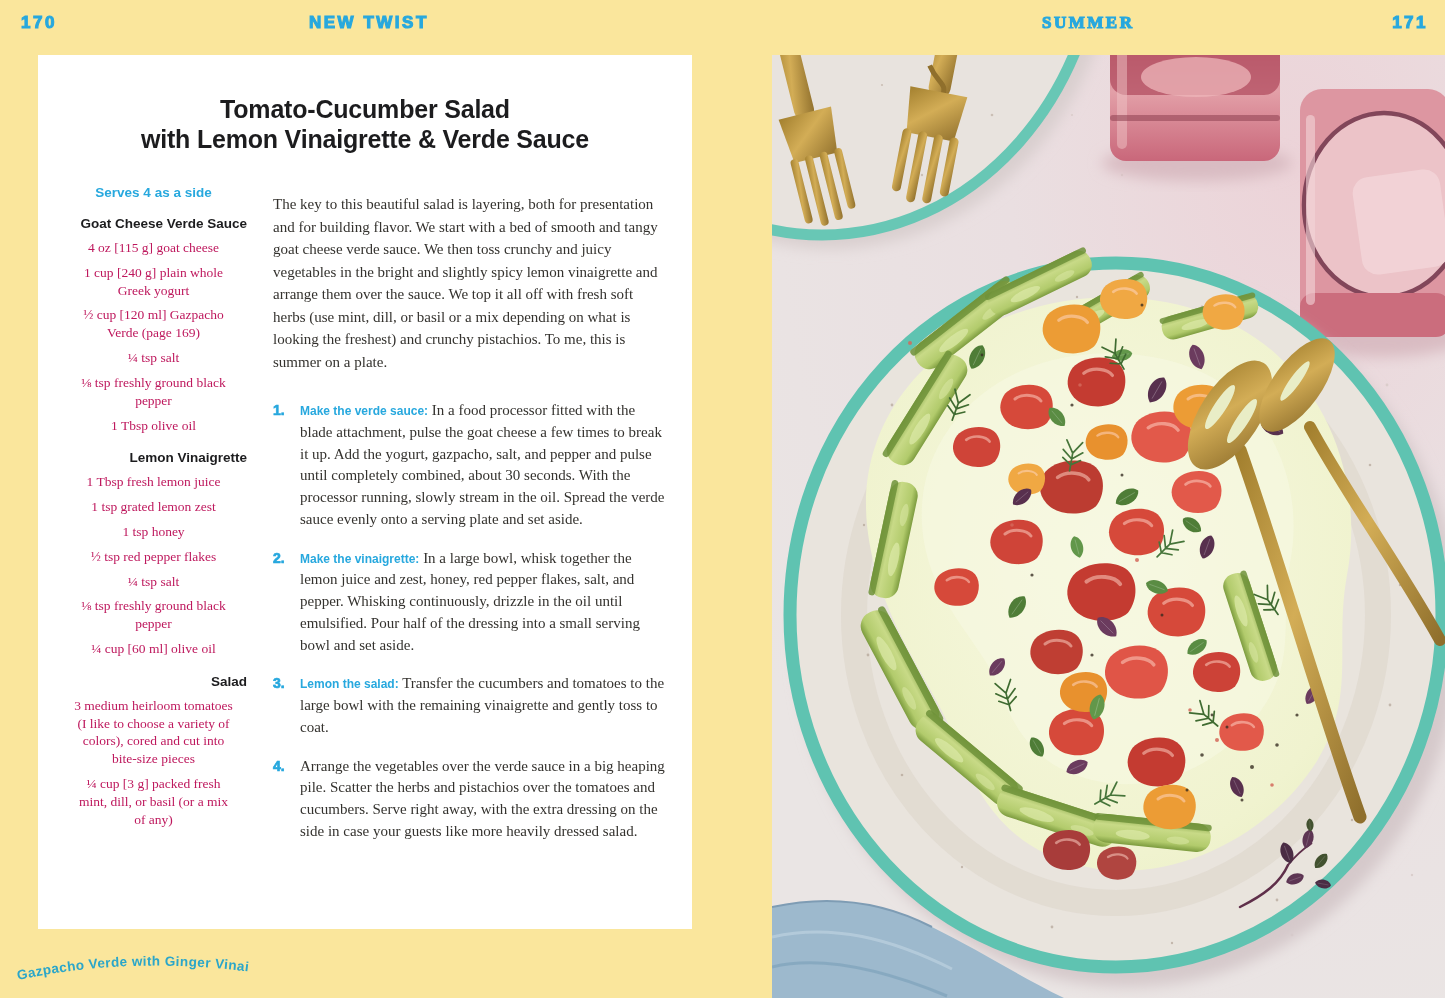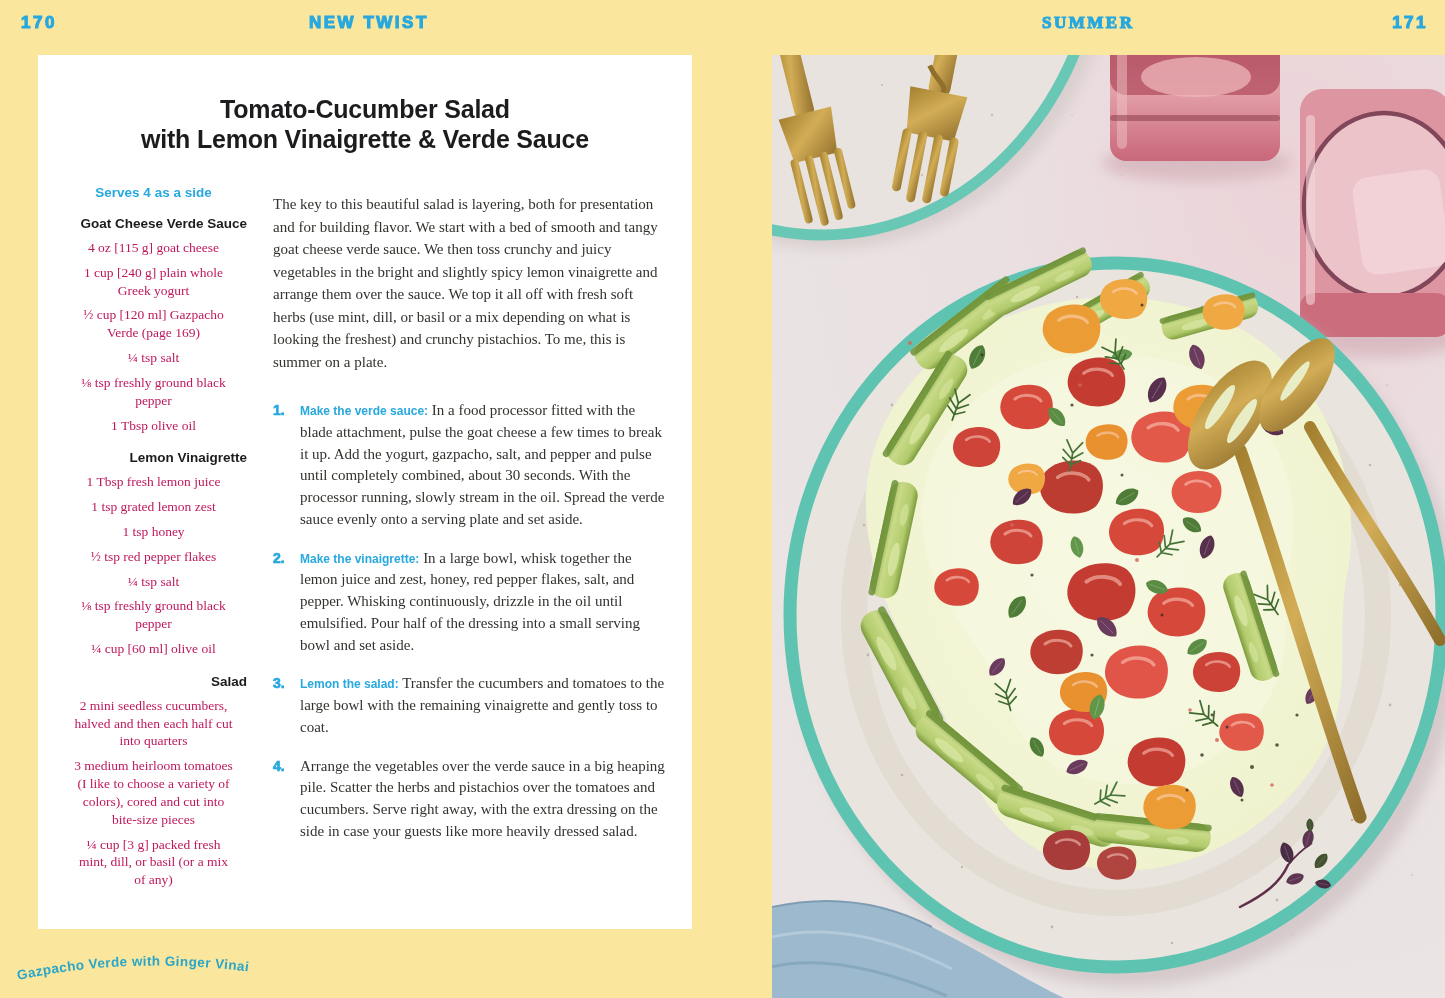--- a/index.html
+++ b/index.html
@@ -98,21 +98,20 @@
       <p class="ing-head">Lemon Vinaigrette</p>
       <p class="ing-item">1 Tbsp fresh lemon juice</p>
       <p class="ing-item">1 tsp grated lemon zest</p>
       <p class="ing-item">1 tsp honey</p>
       <p class="ing-item">½ tsp red pepper flakes</p>
       <p class="ing-item">¼ tsp salt</p>
       <p class="ing-item">⅛ tsp freshly ground black pepper</p>
       <p class="ing-item">¼ cup [60 ml] olive oil</p>
 
       <p class="ing-head">Salad</p>
-      <p class="ing-item">2 mini seedless cucumbers, halved and then each half cut into quarters</p>
       <p class="ing-item">3 medium heirloom tomatoes (I like to choose a variety of colors), cored and cut into bite-size pieces</p>
       <p class="ing-item">¼ cup [3 g] packed fresh mint, dill, or basil (or a mix of any)</p>
     </div>
 
     <div class="method-col">
       <p class="intro">The key to this beautiful salad is layering, both for presentation and for building flavor. We start with a bed of smooth and tangy goat cheese verde sauce. We then toss crunchy and juicy vegetables in the bright and slightly spicy lemon vinaigrette and arrange them over the sauce. We top it all off with fresh soft herbs (use mint, dill, or basil or a mix depending on what is looking the freshest) and crunchy pistachios. To me, this is summer on a plate.</p>
 
       <div class="step">
         <div class="step-num">1.</div>
         <div class="step-body"><span class="step-lead">Make the verde sauce:</span><span> In a food processor fitted with the blade attachment, pulse the goat cheese a few times to break it up. Add the yogurt, gazpacho, salt, and pepper and pulse until completely combined, about 30 seconds. With the processor running, slowly stream in the oil. Spread the verde sauce evenly onto a serving plate and set aside.</span></div>

